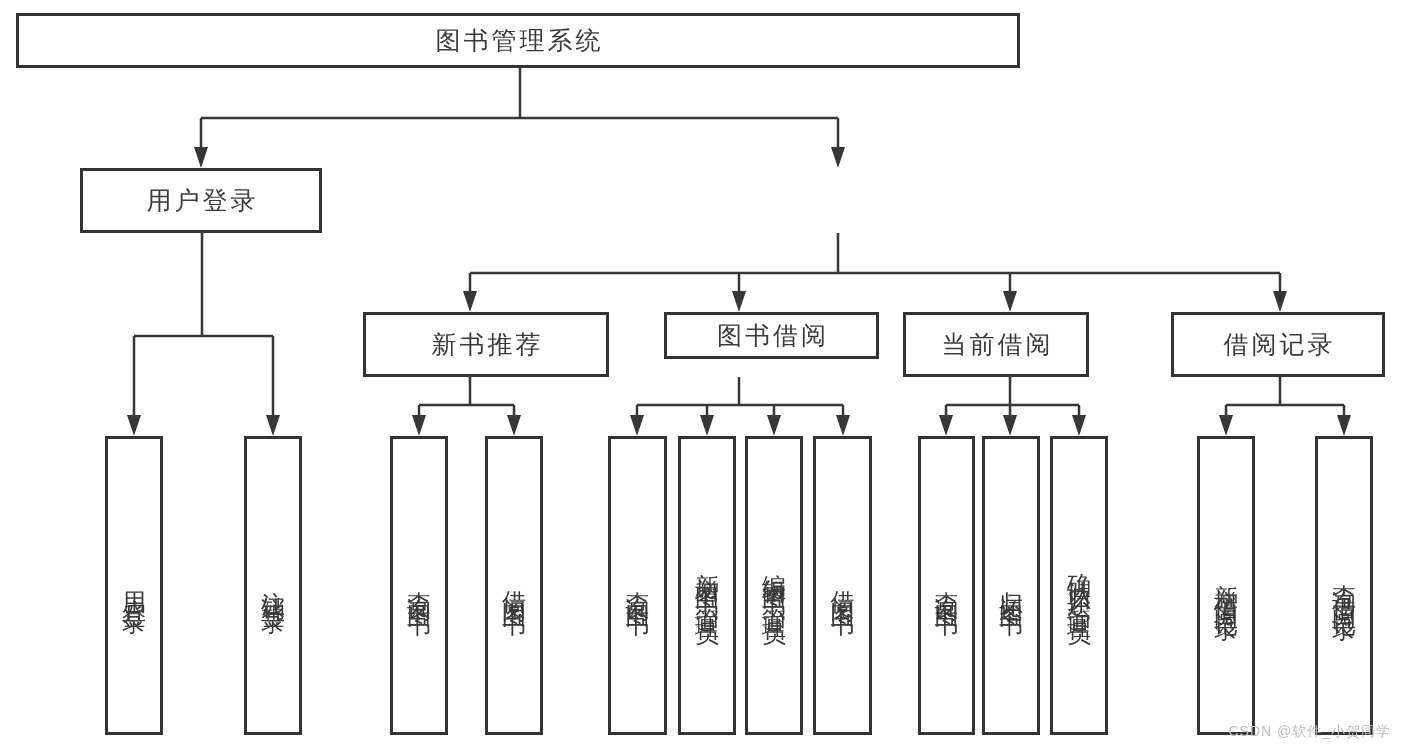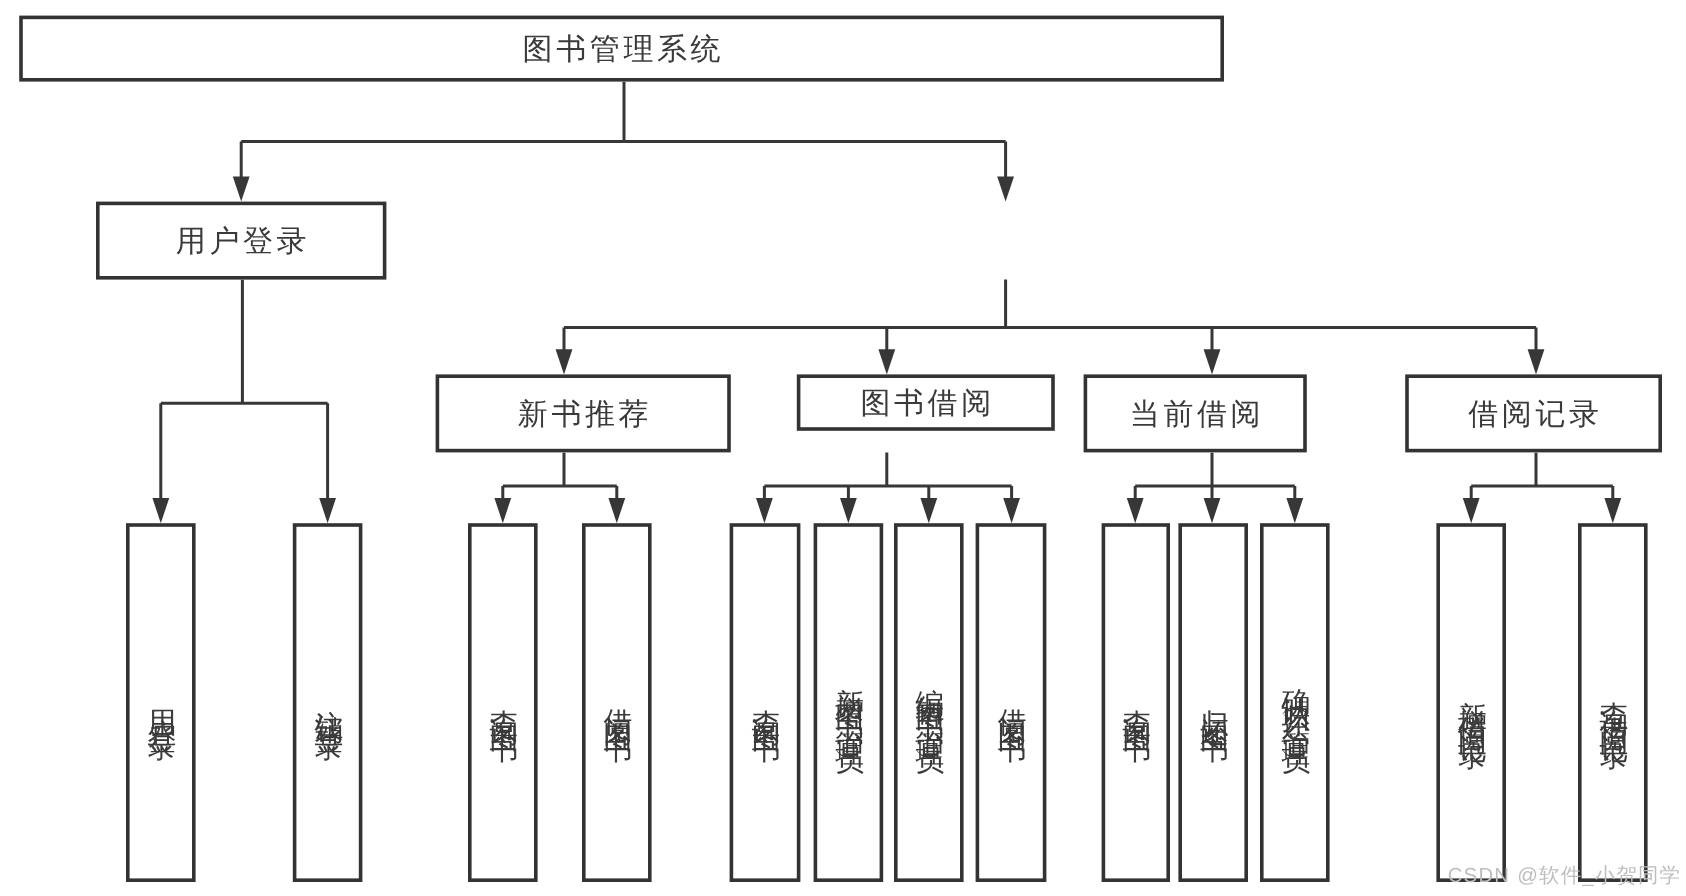--- a/index.html
+++ b/index.html
@@ -42,23 +42,23 @@
   }
   .node.v {
     writing-mode: vertical-rl;
     text-orientation: mixed;
     font-size: 24px;
     letter-spacing: 7px;
     line-height: 1;
   }
   .watermark {
     position: absolute;
-    right: 4px;
+    right: 14px;
     bottom: 6px;
-    font-size: 17px;
+    font-size: 14px;
     color: #bdbdbd;
     letter-spacing: 1px;
     z-index: 3;
     white-space: nowrap;
   }
 </style>
 </head>
 <body>
 
 <div class="canvas">

